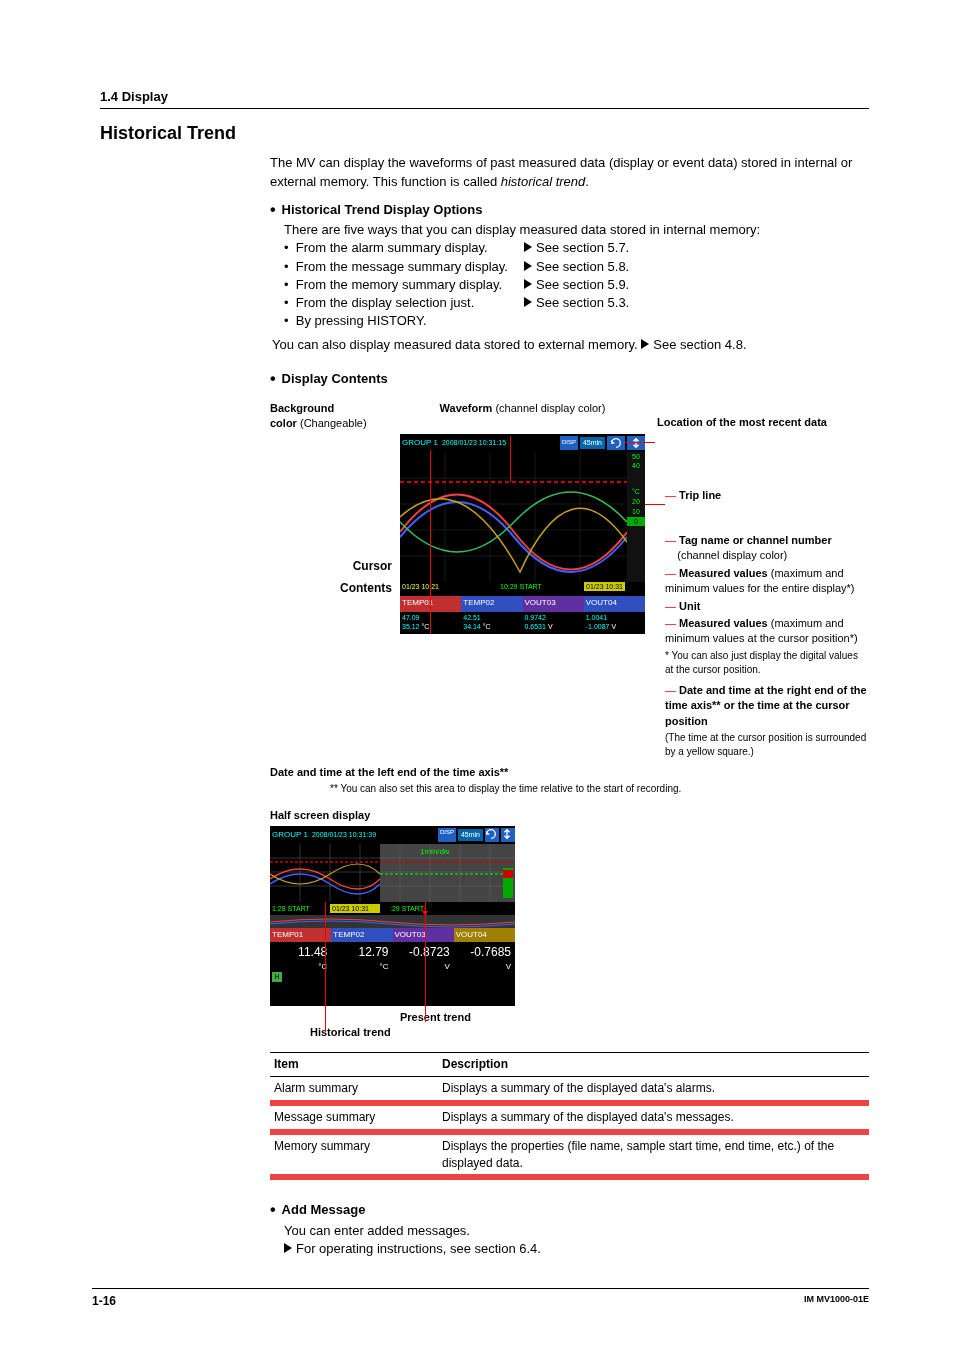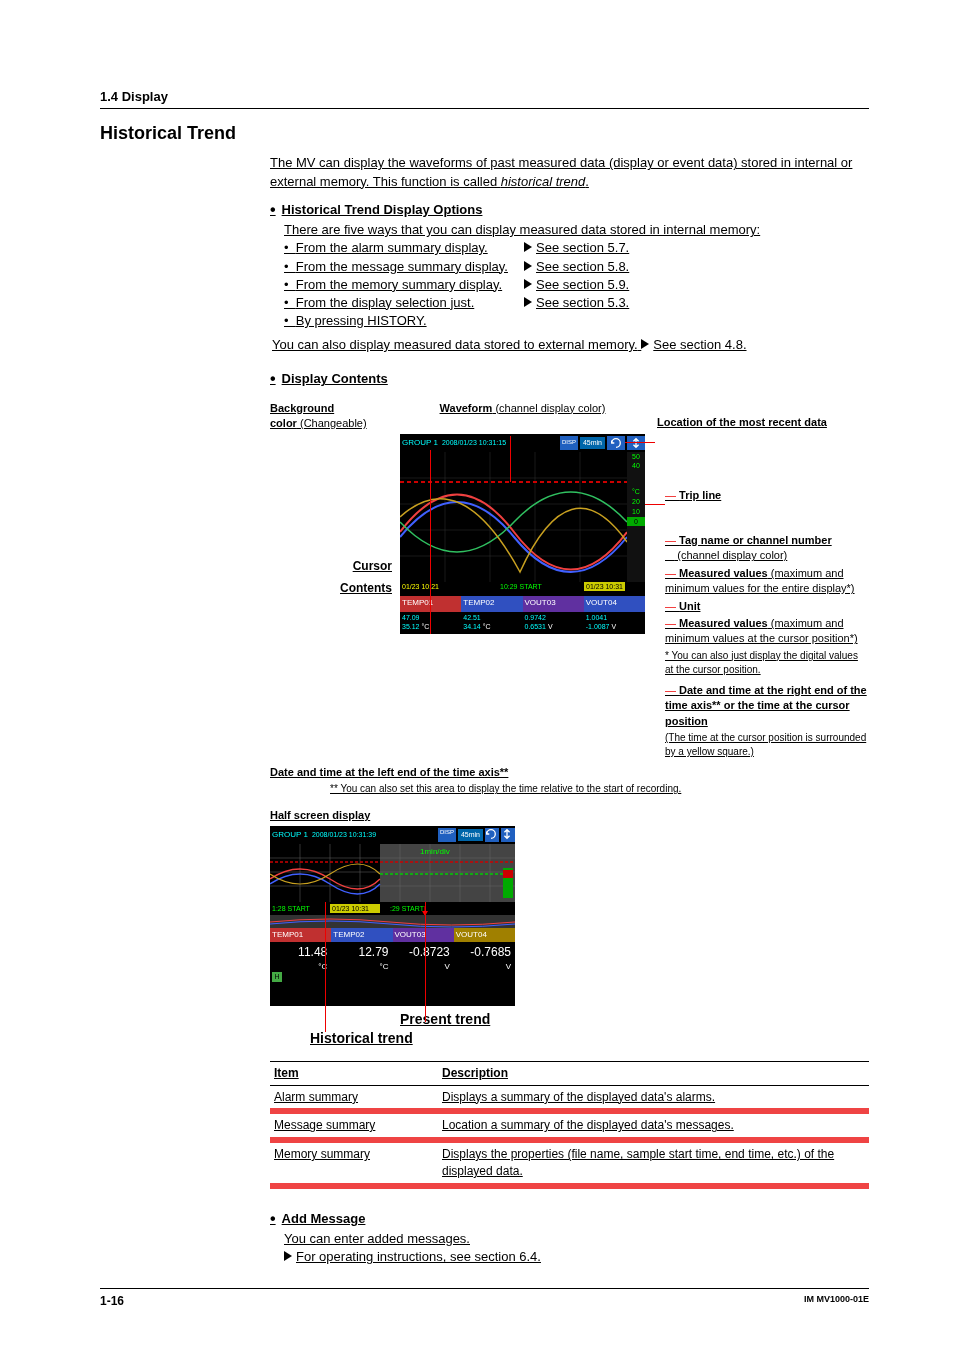--- a/index.html
+++ b/index.html
@@ -25,21 +25,20 @@
     margin-bottom: 12px;
   }
   .title {
     font-weight: bold;
     font-size: 18px;
     color: #000;
     margin-bottom: 8px;
   }
   .body-col {
     margin-left: 170px;
-    text-decoration: underline;
   }
   .intro {
     margin-bottom: 8px;
   }
   em { font-style: italic; }
   .sub-h {
     font-weight: bold;
     margin-top: 6px;
   }
   .bullet-dot::before {
@@ -179,21 +178,21 @@
   }
   .screenshot2 .val-row > div { flex:1; color:#fff; text-align:right; padding:2px 4px; position:relative;}
   .screenshot2 .val-row .u { font-size:8px; display:block; color:#fff;}
   .screenshot2 .bottom-strip {
     position:absolute; bottom:0; left:0; right:0; height:36px; background:#000;
   }
   .screenshot2 .bottom-strip .ind {
     position:absolute; left:2px; top:2px; width:10px;height:10px; background:#4a4;font-size:7px;color:#000;text-align:center;
   }
   .half-callouts {
-    font-size:14px;
+    font-size:11px;
     margin-top:4px;
   }
   .present-lbl {
     font-weight:bold;
     margin-left: 130px;
   }
   .hist-lbl {
     font-weight:bold;
     margin-left: 40px;
   }
@@ -214,21 +213,21 @@
     border-bottom: 6px solid #ef4444;
     padding: 3px 4px;
     vertical-align: top;
   }
   table.summary th:first-child, table.summary td:first-child {
     width: 160px;
   }
   .footer {
     position:absolute;
     bottom: 40px;
-    left: 100px;
+    left: 92px;
     right: 85px;
     border-top: 1px solid #000;
     padding-top: 4px;
     display:flex;
     justify-content: space-between;
     font-size: 11px;
   }
   .footer .pn { font-weight:bold; font-size:12px;}
   .footer .doc { font-weight:bold; font-size:9px;}
   .leader-left {
@@ -484,21 +483,21 @@
           <th>Description</th>
         </tr>
       </thead>
       <tbody>
         <tr>
           <td>Alarm summary</td>
           <td>Displays a summary of the displayed data's alarms.</td>
         </tr>
         <tr>
           <td>Message summary</td>
-          <td>Location a summary of the displayed data's messages.</td>
+          <td>Displays a summary of the displayed data's messages.</td>
         </tr>
         <tr>
           <td>Memory summary</td>
           <td>Displays the properties (file name, sample start time, end time, etc.) of the displayed data.</td>
         </tr>
       </tbody>
     </table>
 
     <div class="sub-h bullet-dot" style="margin-top:19px;">Add Message</div>
     <div style="margin-left:14px;">You can enter added messages.</div>

